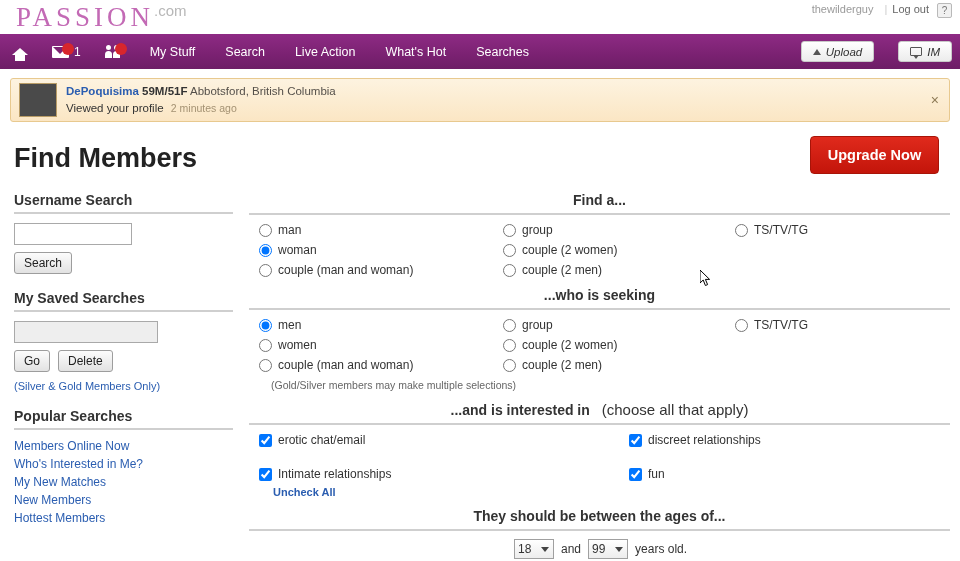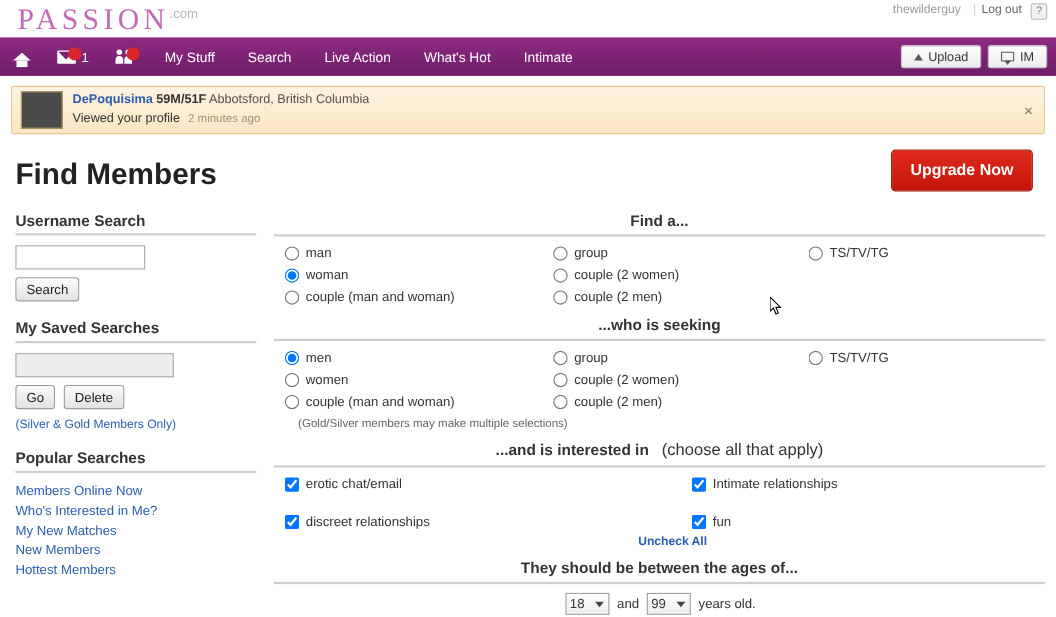--- a/index.html
+++ b/index.html
@@ -51,21 +51,21 @@
   }
   .logo {
     font-family: "Liberation Serif", serif;
     font-size: 27px;
     letter-spacing: 4px;
     color: #c36ab5;
     font-weight: normal;
   }
   .logo .com {
     font-family: "Liberation Sans", sans-serif;
-    font-size: 12px;
+    font-size: 15px;
     letter-spacing: 0;
     color: #b7b7b7;
     vertical-align: super;
     text-align: right;
   }
 
   
   .nav {
     height: 35px;
     background: linear-gradient(to bottom, #8e2b84 0%, #7c2273 55%, #6d1d66 100%);
@@ -155,22 +155,23 @@
     background: #fff;
     border-radius: 50%;
     top: 0;
   }
   .people-icon .h1 { left: 1px; }
   .people-icon .h2 { left: 9px; }
 
   .nav-right {
     margin-left: auto;
     display: flex;
-    gap: 6px;
+    gap: 24px;
     align-items: flex-start;
+    font-style: italic;
   }
   .nav-btn {
     background: linear-gradient(to bottom, #ffffff 0%, #ececec 100%);
     border: 1px solid #c9c9c9;
     border-radius: 3px;
     height: 21px;
     padding: 0 11px;
     font-size: 11.5px;
     color: #333;
     display: flex;
@@ -377,21 +378,20 @@
     margin: 2px 0 0 10px;
     gap: 20px;
   }
   .uncheck {
     display: block;
     color: #2a5db0;
     font-size: 11px;
     text-decoration: none;
     margin: 5px 0 0 24px;
     font-weight: bold;
-    text-align: center;
   }
   .ages-row {
     display: flex;
     align-items: center;
     gap: 7px;
     margin: 7px 0 0 265px;
     font-size: 12px;
   }
   .sel {
     height: 20px;
@@ -447,21 +447,21 @@
           <span class="h2"></span>
           <span class="p1"></span>
           <span class="p2"></span>
       </span>
       <span class="badge-red" style="left:22px;"></span>
     </div>
     <a class="nav-item" href="#">My Stuff</a>
     <a class="nav-item" href="#">Search</a>
     <a class="nav-item" href="#">Live Action</a>
     <a class="nav-item" href="#">What's Hot</a>
-    <a class="nav-item" href="#">Intimate</a>
+    <a class="nav-item" href="#">Searches</a>
   </div>
   <div class="nav-right">
     <div class="nav-btn">
       <span class="up-arrow"></span>
       <span>Upload</span>
     </div>
     <div class="nav-btn">
       <span class="im-glyph"></span>
       <span>IM</span>
     </div>
@@ -601,25 +601,25 @@
       <span>...and is interested in</span>
       <span class="sub">(choose all that apply)</span>
     </div>
     <div class="chk-grid">
       <div class="opt">
         <input type="checkbox" checked="" style="">
         <label>erotic chat/email</label>
       </div>
       <div class="opt">
         <input type="checkbox" checked="" style="">
+        <label>discreet relationships</label>
+      </div>
+      <div class="opt">
+        <input type="checkbox" checked="" style="">
         <label>Intimate relationships</label>
-      </div>
-      <div class="opt">
-        <input type="checkbox" checked="" style="">
-        <label>discreet relationships</label>
       </div>
       <div class="opt">
         <input type="checkbox" checked="" style="">
         <label>fun</label>
       </div>
     </div>
     <a class="uncheck" href="#">Uncheck All</a>
 
     <div class="group-gap"></div>
     <div class="r-head">They should be between the ages of...</div>

